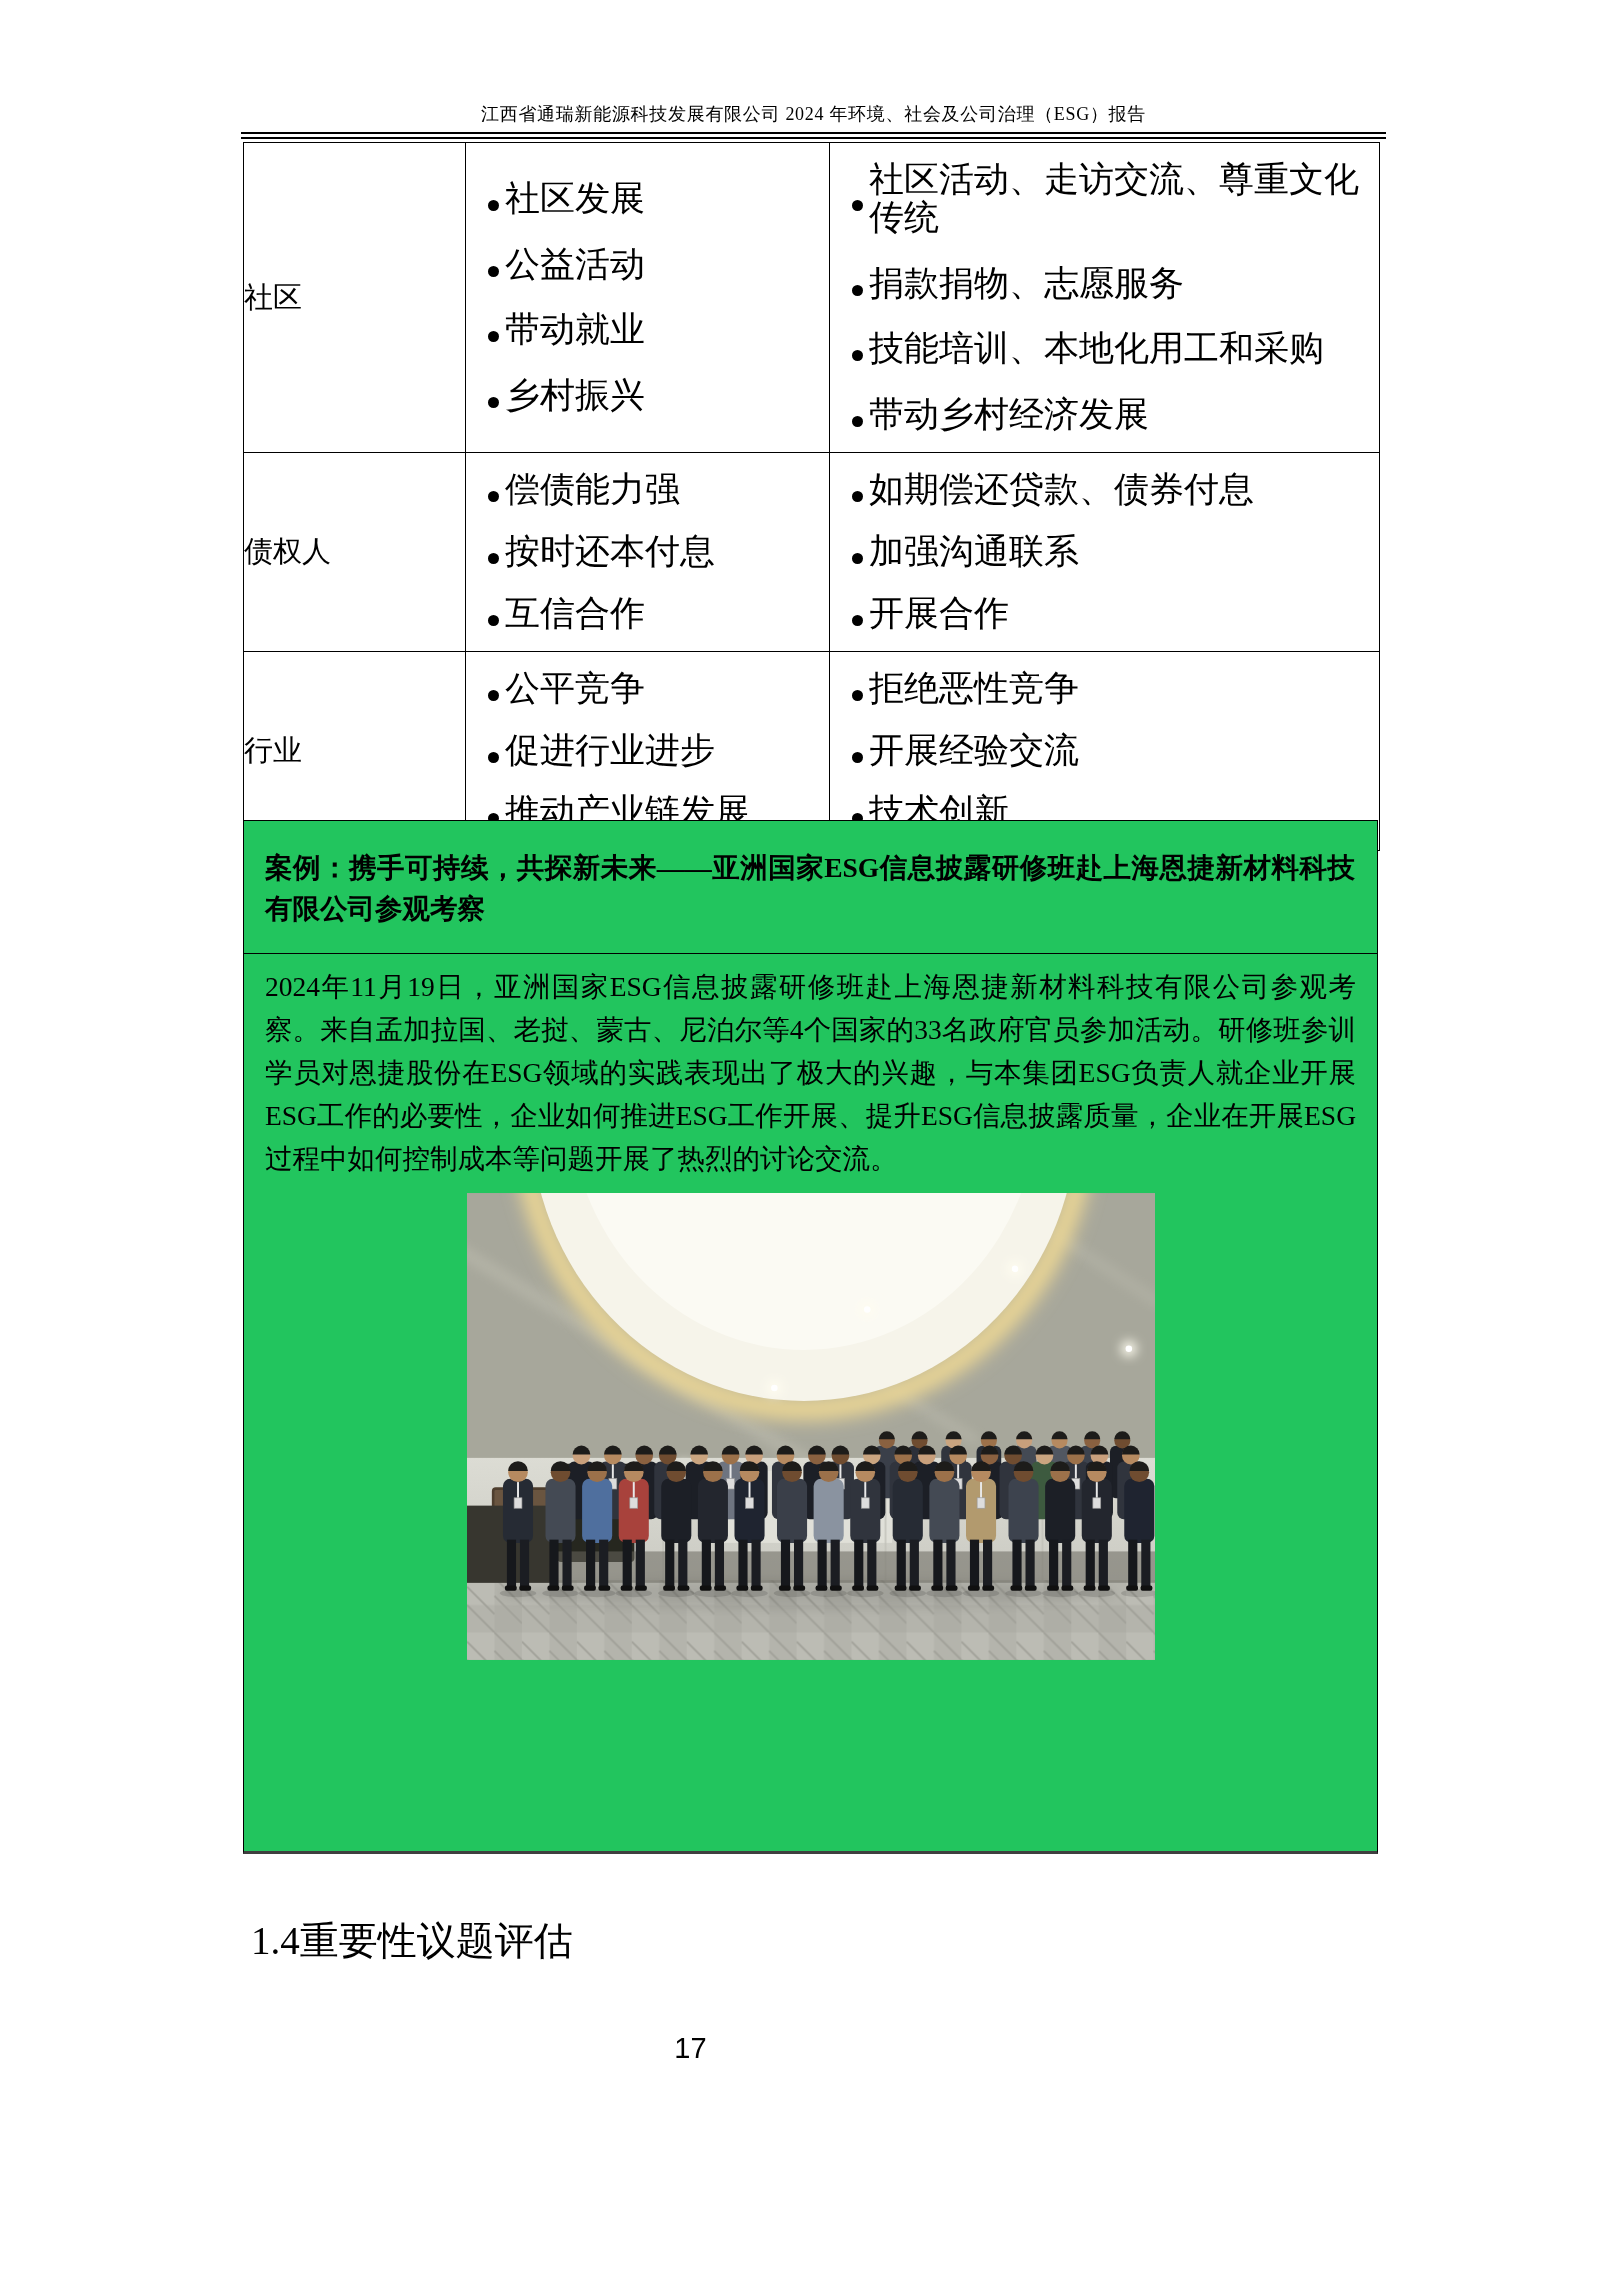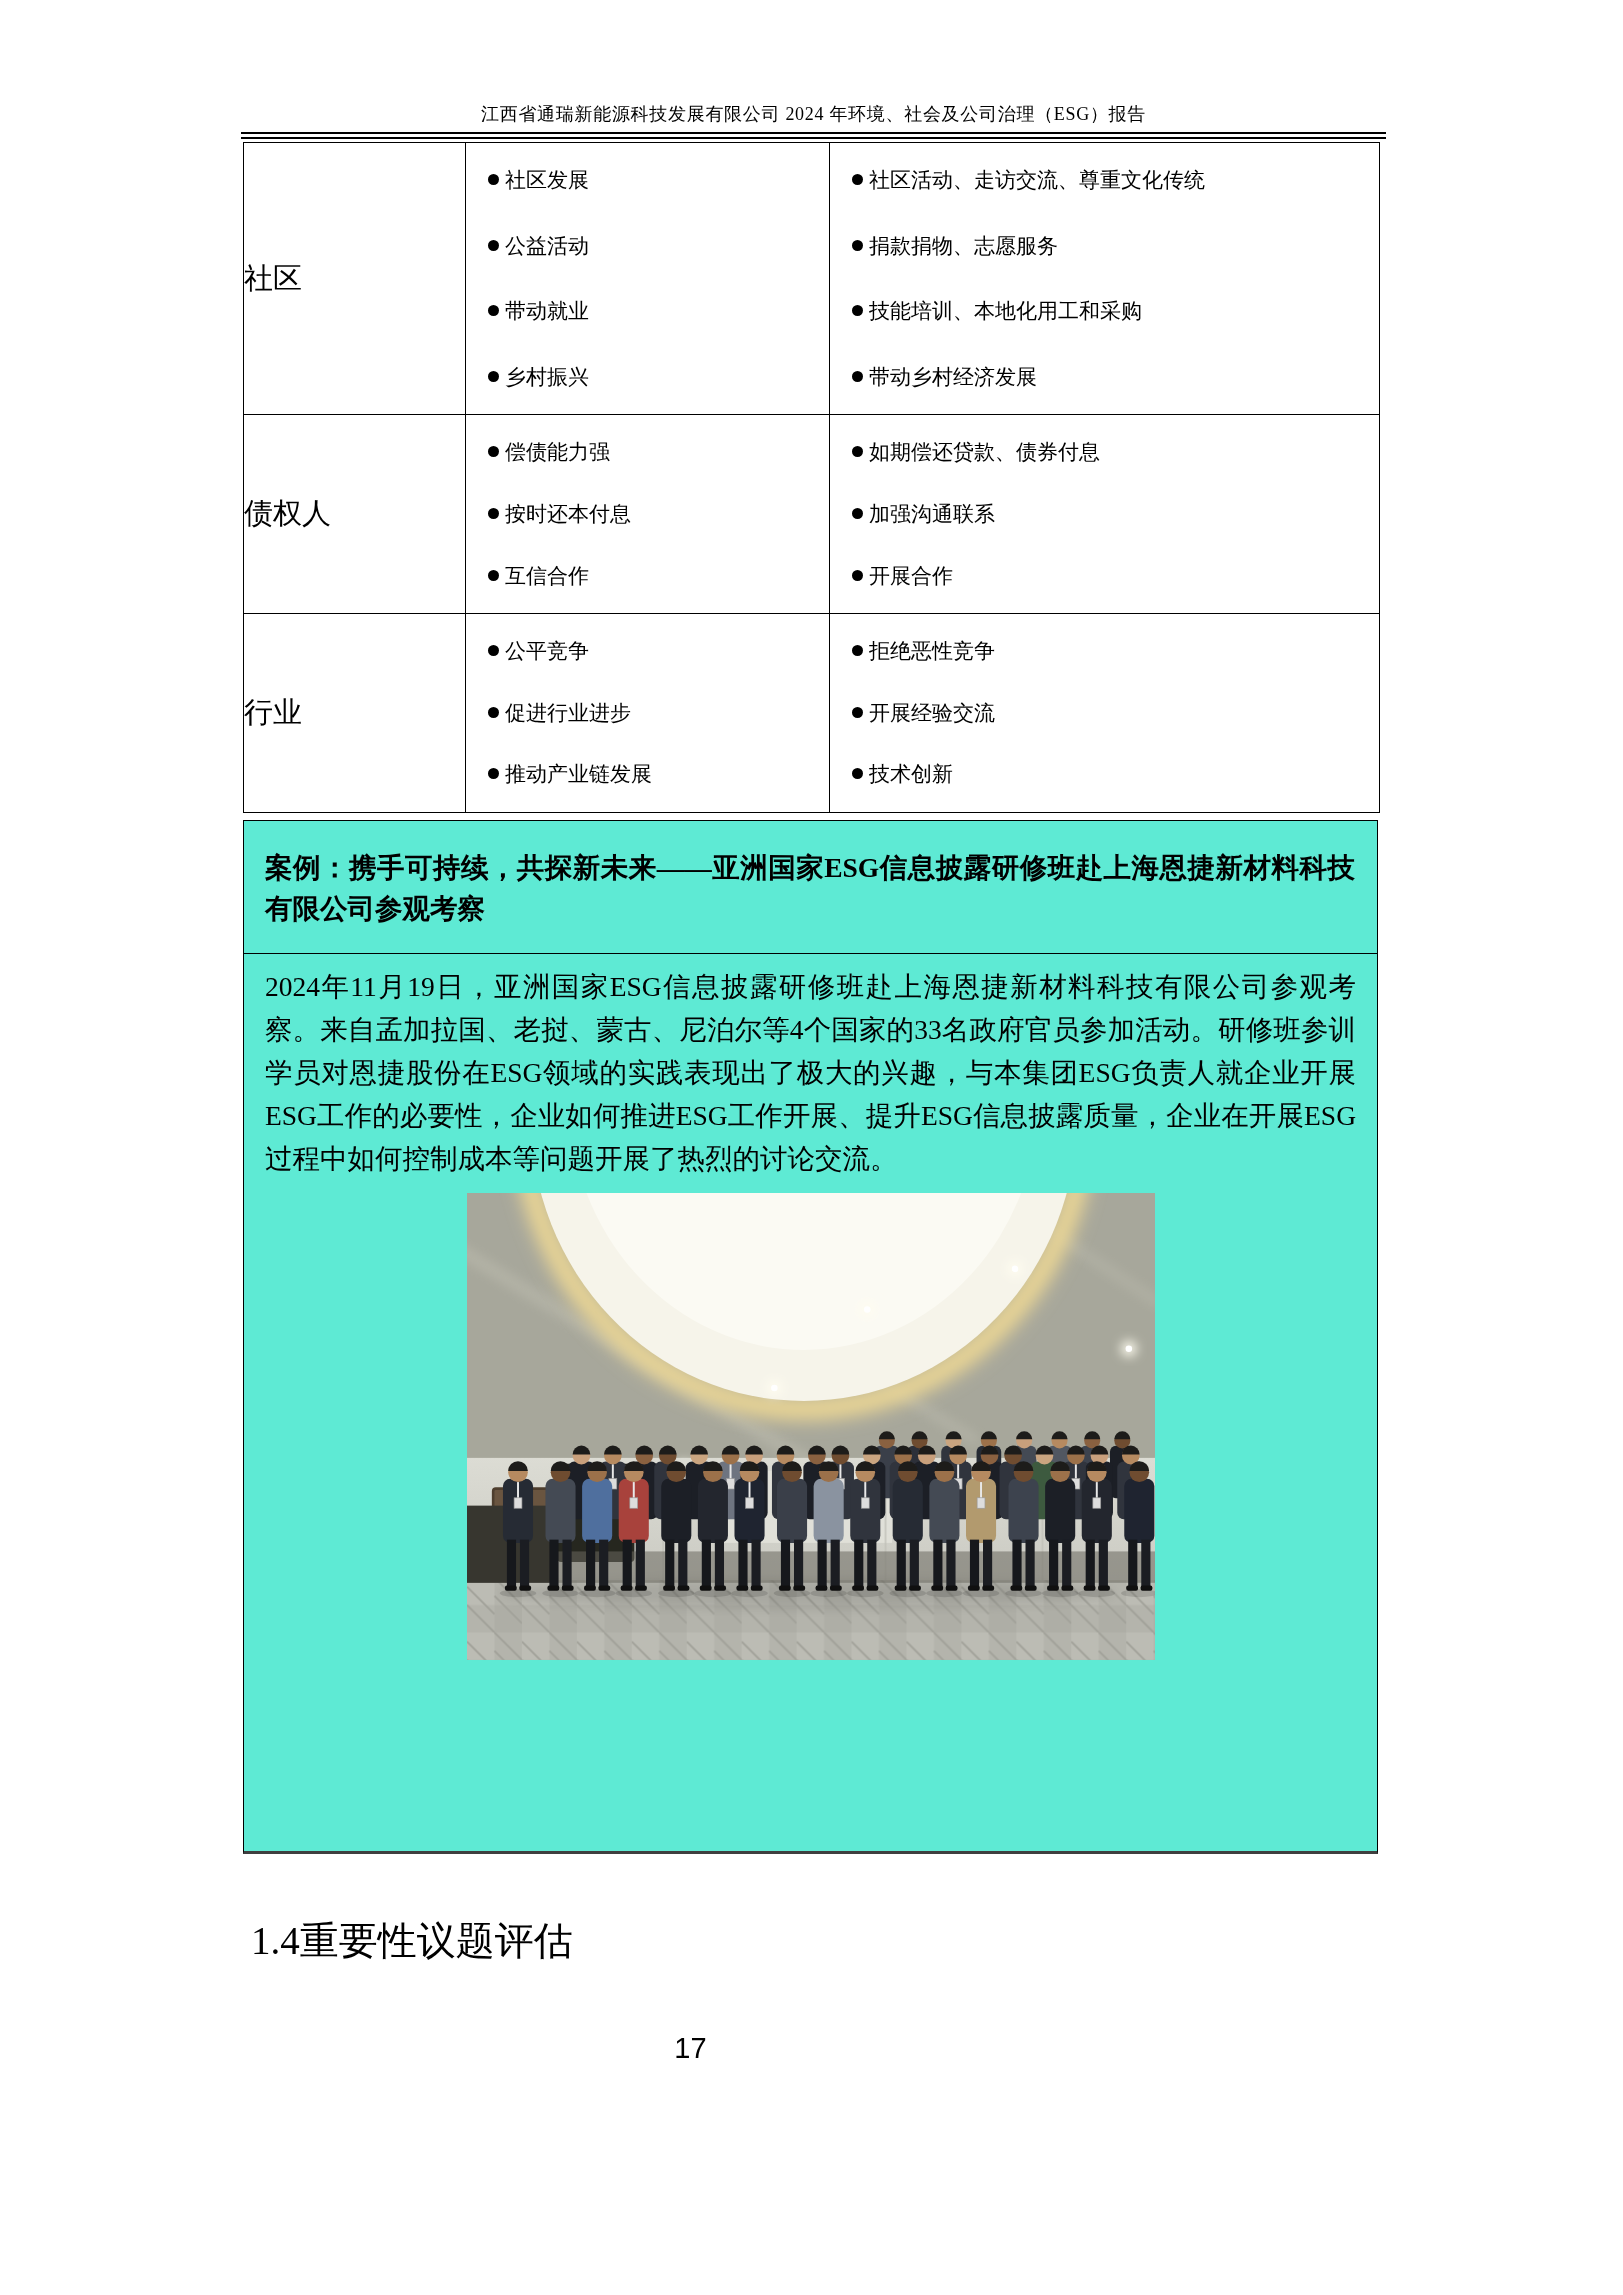--- a/index.html
+++ b/index.html
@@ -30,35 +30,35 @@
     border:1.3px solid #000;vertical-align:middle;padding:0;
   }
   td.stk-label{
     font-size:29px;padding-left:18.3px;
   }
   .bullet-list{
     display:flex;flex-direction:column;justify-content:center;
     padding:18.3px 10.5px 18.3px 22px;box-sizing:border-box;height:100%;
   }
   .bullet-item{
-    display:flex;align-items:flex-start;
-    font-size:21px;line-height:38px;
+    display:flex;align-items:center;
+    font-size:35px;line-height:38px;
   }
   .bullet-item + .bullet-item{margin-top:23.6px;}
   tr.row-tall .bullet-item + .bullet-item{margin-top:27.5px;}
   .dot{
     flex:0 0 auto;width:11px;height:11px;border-radius:50%;
     background:#000;margin:13px 5.9px 0 0;
   }
 
   
   .case-box{
     top:820px;left:243px;width:1133px;height:1030px;
     border:1.3px solid #000;border-bottom:3.3px solid #3f3f3f;
-    background:#5eead4;
+    background:#22c55e;
   }
   .case-title{
     box-sizing:border-box;min-height:133px;
     border-bottom:1.3px solid #000;
     padding:26px 22px 23.6px 21px;
     font-weight:bold;font-size:27.5px;line-height:41px;text-align:justify;
   }
   .case-content{padding:10.5px 21px 0 21px;}
   .case-content p{
     margin:0 0 13px 0;font-size:27.5px;line-height:43px;

